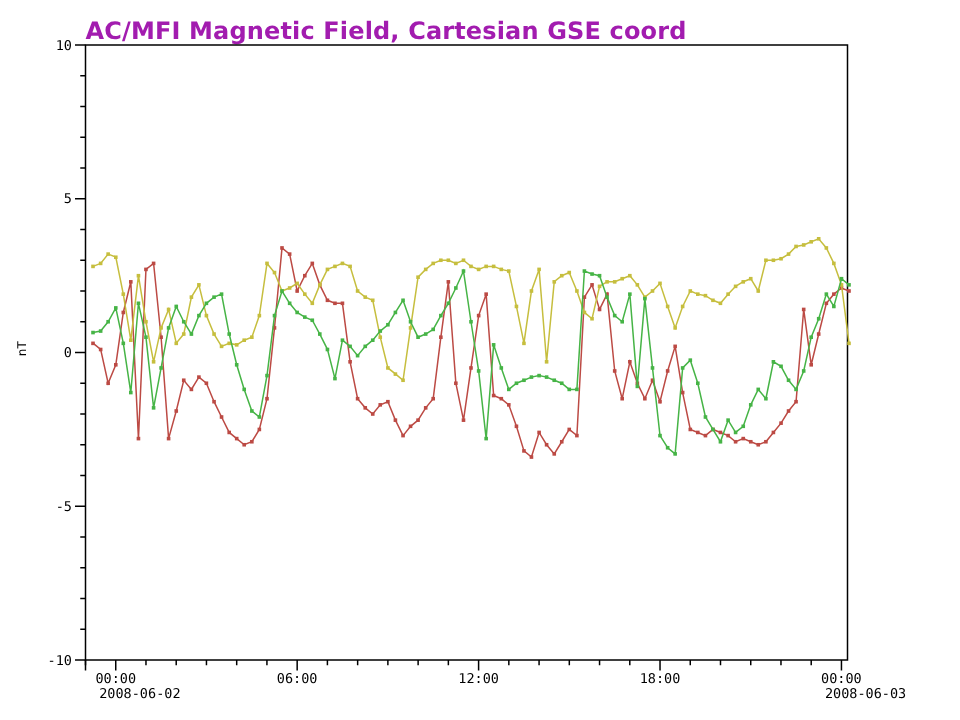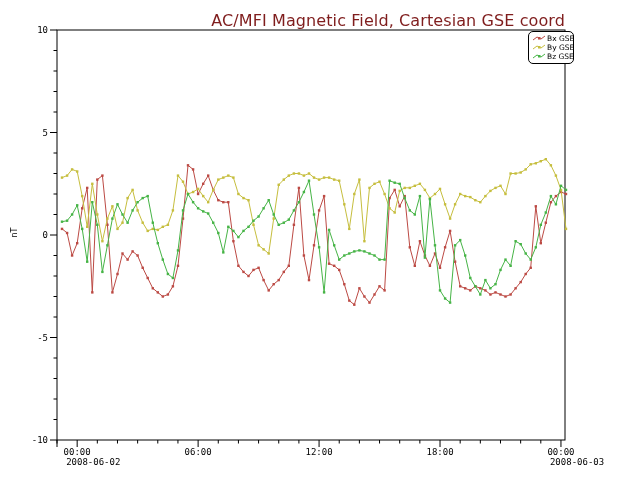--- a/index.html
+++ b/index.html
@@ -1,20 +1,20 @@
 <!DOCTYPE html>
 <html><head>
 <meta charset="utf-8">
 <style>
   html,body{margin:0;padding:0;background:#ffffff;}
   #stage{position:relative;width:640px;height:480px;background:#ffffff;overflow:hidden;
          font-family:"DejaVu Sans",sans-serif;}
   #chart-svg{position:absolute;left:0;top:0;}
-  #chart-title{position:absolute;left:57px;top:11px;width:508px;text-align:right;
-ts               font-size:8.5px;font-weight:400;letter-spacing:0.1px;color:#7f1d1d;}
+  #chart-title{position:absolute;left:57px;top:11px;width:508px;text-align:left;
+ts               font-size:8.5px;font-weight:700;letter-spacing:0.1px;color:#a21caf;}
   .ticktext{font-family:"DejaVu Sans Mono",monospace;font-size:9px;fill:#000;}
   .datetext{font-family:"DejaVu Sans Mono",monospace;font-size:9px;fill:#000;}
   #legend{position:absolute;left:528px;top:31px;width:46px;border:1px solid #000;
           border-radius:5px;background:#fff;padding:2px 0 2px 3px;box-sizing:border-box;}
   .legend-row{display:flex;align-items:center;height:9px;}
   .legend-row svg{flex:0 0 14px;}
   .legend-label{font-size:7.5px;line-height:9px;color:#000;white-space:nowrap;
                 font-family:"DejaVu Sans",sans-serif;margin-left:1px;}
   #ylab{position:absolute;left:10px;top:228px;font-size:8px;color:#000;
         transform:rotate(-90deg);transform-origin:center;}
@@ -393,36 +393,13 @@
         <rect x="529.5" y="258.4" width="2.4" height="2.4"></rect>
         <rect x="534.6" y="246.1" width="2.4" height="2.4"></rect>
         <rect x="539.6" y="223.6" width="2.4" height="2.4"></rect>
         <rect x="544.6" y="211.3" width="2.4" height="2.4"></rect>
         <rect x="549.7" y="194.9" width="2.4" height="2.4"></rect>
         <rect x="554.7" y="203.1" width="2.4" height="2.4"></rect>
         <rect x="559.8" y="184.6" width="2.4" height="2.4"></rect>
         <rect x="564.8" y="188.7" width="2.4" height="2.4"></rect>
       </g>
     </svg>
-  <div id="legend">
-    <div class="legend-row">
-      <svg width="14" height="9">
-        <polyline class="sw" points="1,6 5,3 9,5 13,2" fill="none" stroke-width="1" stroke="#bc4a44"></polyline>
-        <rect class="swm" x="6" y="3" width="2.5" height="2.5" fill="#bc4a44"></rect>
-      </svg>
-      <span class="legend-label">Bx GSE</span>
-    </div>
-    <div class="legend-row">
-      <svg width="14" height="9">
-        <polyline class="sw" points="1,6 5,3 9,5 13,2" fill="none" stroke-width="1" stroke="#c6be3e"></polyline>
-        <rect class="swm" x="6" y="3" width="2.5" height="2.5" fill="#c6be3e"></rect>
-      </svg>
-      <span class="legend-label">By GSE</span>
-    </div>
-    <div class="legend-row">
-      <svg width="14" height="9">
-        <polyline class="sw" points="1,6 5,3 9,5 13,2" fill="none" stroke-width="1" stroke="#46b446"></polyline>
-        <rect class="swm" x="6" y="3" width="2.5" height="2.5" fill="#46b446"></rect>
-      </svg>
-      <span class="legend-label">Bz GSE</span>
-    </div>
-  </div>
 </div>
 
 </body></html>

